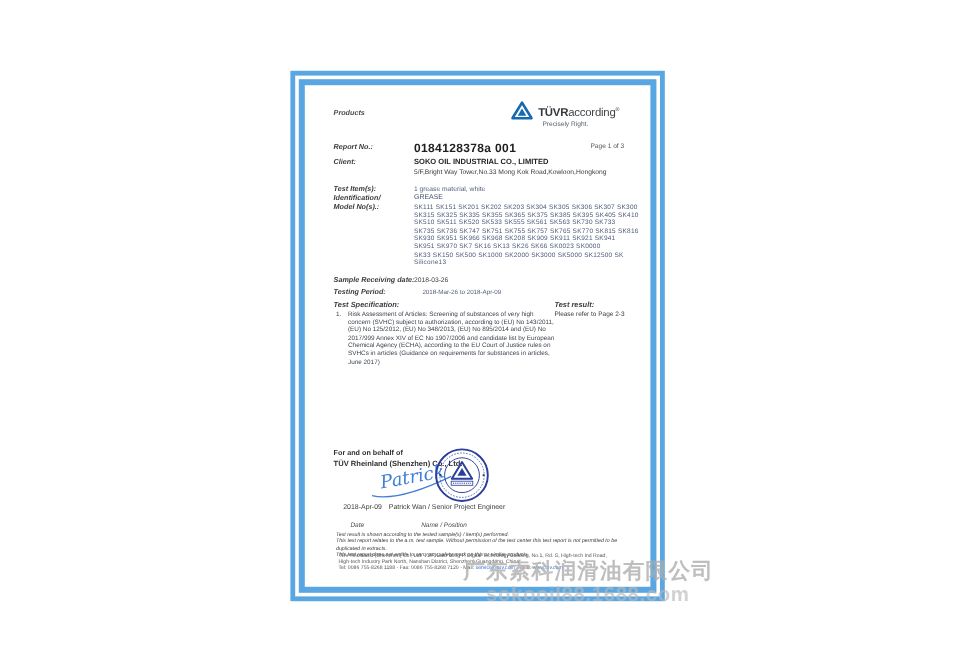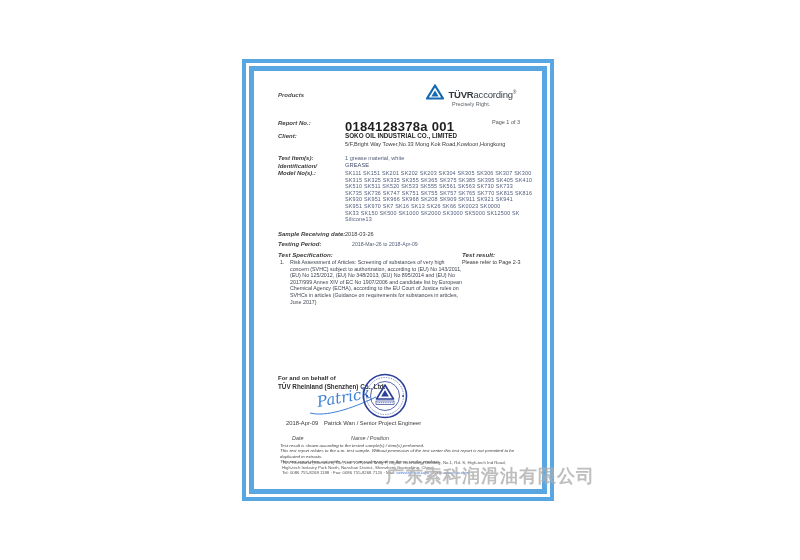--- a/index.html
+++ b/index.html
@@ -13,21 +13,21 @@
   .abs{position:absolute;white-space:nowrap;}
   .lbl{font-weight:bold;font-style:italic;color:#3c3c3c;font-size:6px;}
   
   .products{font-size:6px;font-weight:bold;font-style:italic;color:#4a4a4a;}
   .logo-word{font-size:9.5px;color:#3d4348;letter-spacing:-0.2px;}
   .logo-word b{font-weight:bold;color:#33383d;}
   .logo-reg{font-size:4.5px;vertical-align:super;color:#3d4348;}
   .tagline{font-size:5.5px;color:#5a6066;}
   .pageind{font-size:5.5px;color:#555;}
   
-  .repno{font-size:13px;font-weight:bold;color:#1f1f1f;letter-spacing:0.3px;}
+  .repno{font-size:10px;font-weight:bold;color:#1f1f1f;letter-spacing:0.3px;}
   .clientname{font-size:6.3px;font-weight:bold;color:#242424;}
   .addr{font-size:5.6px;color:#3a3a3a;}
   .testitem{font-size:5.6px;color:#55607a;}
   .grease{font-size:5.8px;color:#44506a;}
   .models{font-size:5.4px;line-height:6.6px;color:#4e5b7a;letter-spacing:0.2px;white-space:normal;width:166px;}
   .models div{white-space:nowrap;}
   .smallval{font-size:5.6px;color:#3a3a3a;}
   .tinyval{font-size:5.2px;color:#55607a;}
   .specblock{font-size:5.3px;line-height:6.6px;color:#3f4450;white-space:normal;width:172px;}
   .resultval{font-size:5.4px;color:#3a3a3a;}
@@ -142,14 +142,15 @@
         <div class="abs addrline" style="left:28px;top:394px;">High-tech Industry Park North, Nanshan District, Shenzhen, Guangdong, China</div>
         <div class="abs addrline" style="left:28px;top:399px;">
           <span>Tel: 0086 755-8268 1188 · Fax: 0086 755-8268 7120 · Mail: </span><span class="flink">service@tuv.com</span><span> · Web: </span><span class="flink">www.tuv.com</span>
         </div>
 
       </div>
     </div>
   </div>
 
   <div class="wm-company">广东索科润滑油有限公司</div>
+  <div class="wm-url">sokooil88.1688.com</div>
 
 </div>
 
 </body></html>

